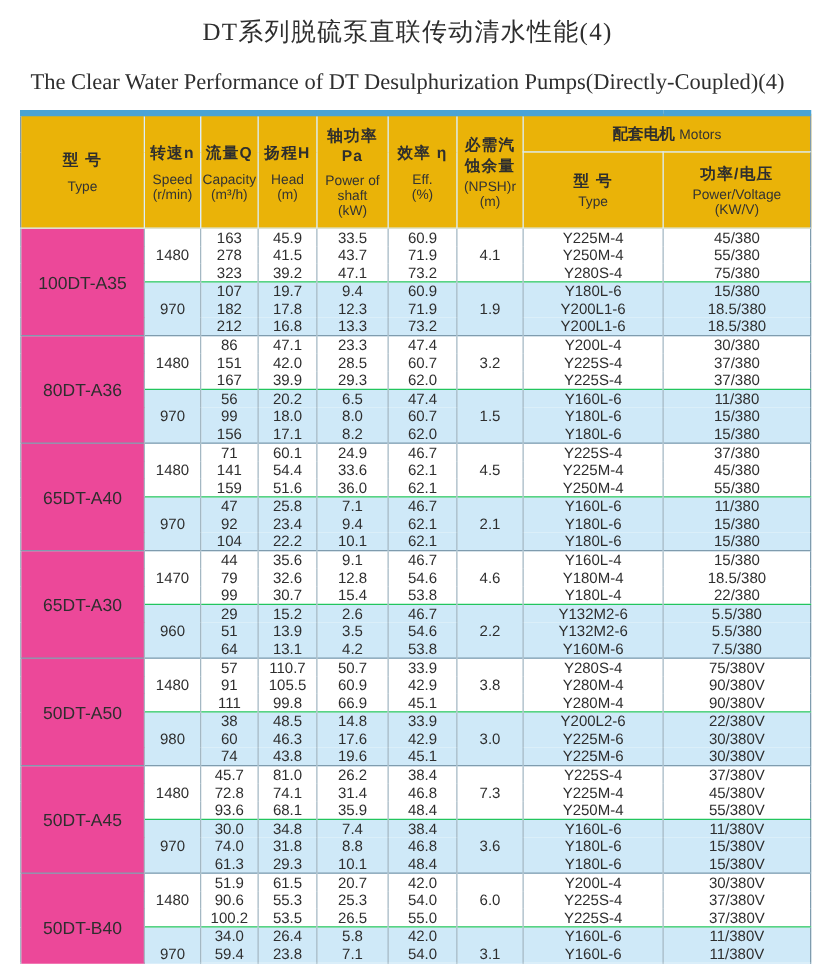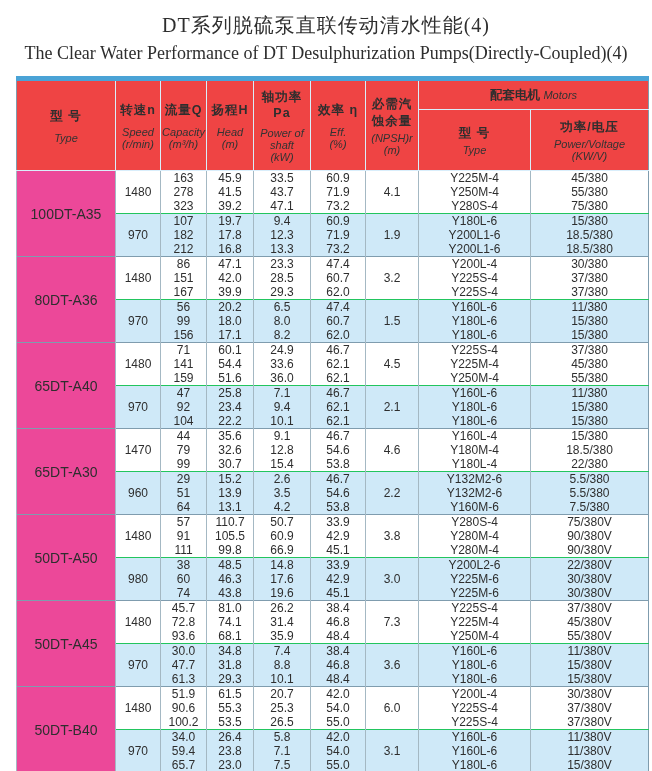--- a/index.html
+++ b/index.html
@@ -10,40 +10,40 @@
     overflow:hidden;
   }
   .page-title {
     font-family:"Liberation Serif", serif;
     font-weight:normal; font-size:20px;
     text-align:center; margin:12px 0 2px 0;
     letter-spacing:1px;
   }
   .page-subtitle {
     font-family:"Liberation Serif", serif;
-    font-size:18px; text-align:center; margin:4px 0 12px 0;
+    font-size:18px; text-align:center; margin:16px 0 12px 0;
   }
   table.spec {
     border-collapse:collapse;
     table-layout:fixed;
     width:632px; margin:0 0 0 16px;
     border:1px solid #7f9cae;
     border-top:5px solid #4aa3d6;
   }
   thead th {
-    background:#ef4444;
+    background:#eab308;
     border:1px solid #d9eefb;
     font-weight:bold;
     font-size:12.5px;
     padding:2px 0;
     vertical-align:middle;
   }
   thead th.edge-l { border-left-color:#7f9cae; }
   thead th.edge-r { border-right-color:#7f9cae; }
-  thead .en { font-weight:normal; font-size:11px; color:#333; letter-spacing:0;font-style:italic; }
+  thead .en { font-weight:normal; font-size:11px; color:#333; letter-spacing:0; }
   thead .zh { margin-bottom:7px; letter-spacing:1px; }
   thead .zh.tight { margin-bottom:2px; }
   th.h-motors { height:24px; }
   th.h-sub { height:56px; }
   tbody td {
     font-size:12px; height:14px; line-height:14px;
     padding:0; text-align:center; vertical-align:middle;
     border-left:1px solid #a4b8c3;
     white-space:nowrap;
   }
@@ -420,21 +420,21 @@
         <td class="speed-cell" rowspan="3">970</td>
         <td class="num">30.0</td>
         <td class="num">34.8</td>
         <td class="num">7.4</td>
         <td class="num">38.4</td>
         <td class="npsh-cell" rowspan="3">3.6</td>
         <td class="motor">Y160L-6</td>
         <td class="num">11/380V</td>
       </tr>
       <tr class="band">
-        <td class="num">47.7</td>
+        <td class="num">74.0</td>
         <td class="num">31.8</td>
         <td class="num">8.8</td>
         <td class="num">46.8</td>
         <td class="motor">Y180L-6</td>
         <td class="num">15/380V</td>
       </tr>
       <tr class="band">
         <td class="num">61.3</td>
         <td class="num">29.3</td>
         <td class="num">10.1</td>

